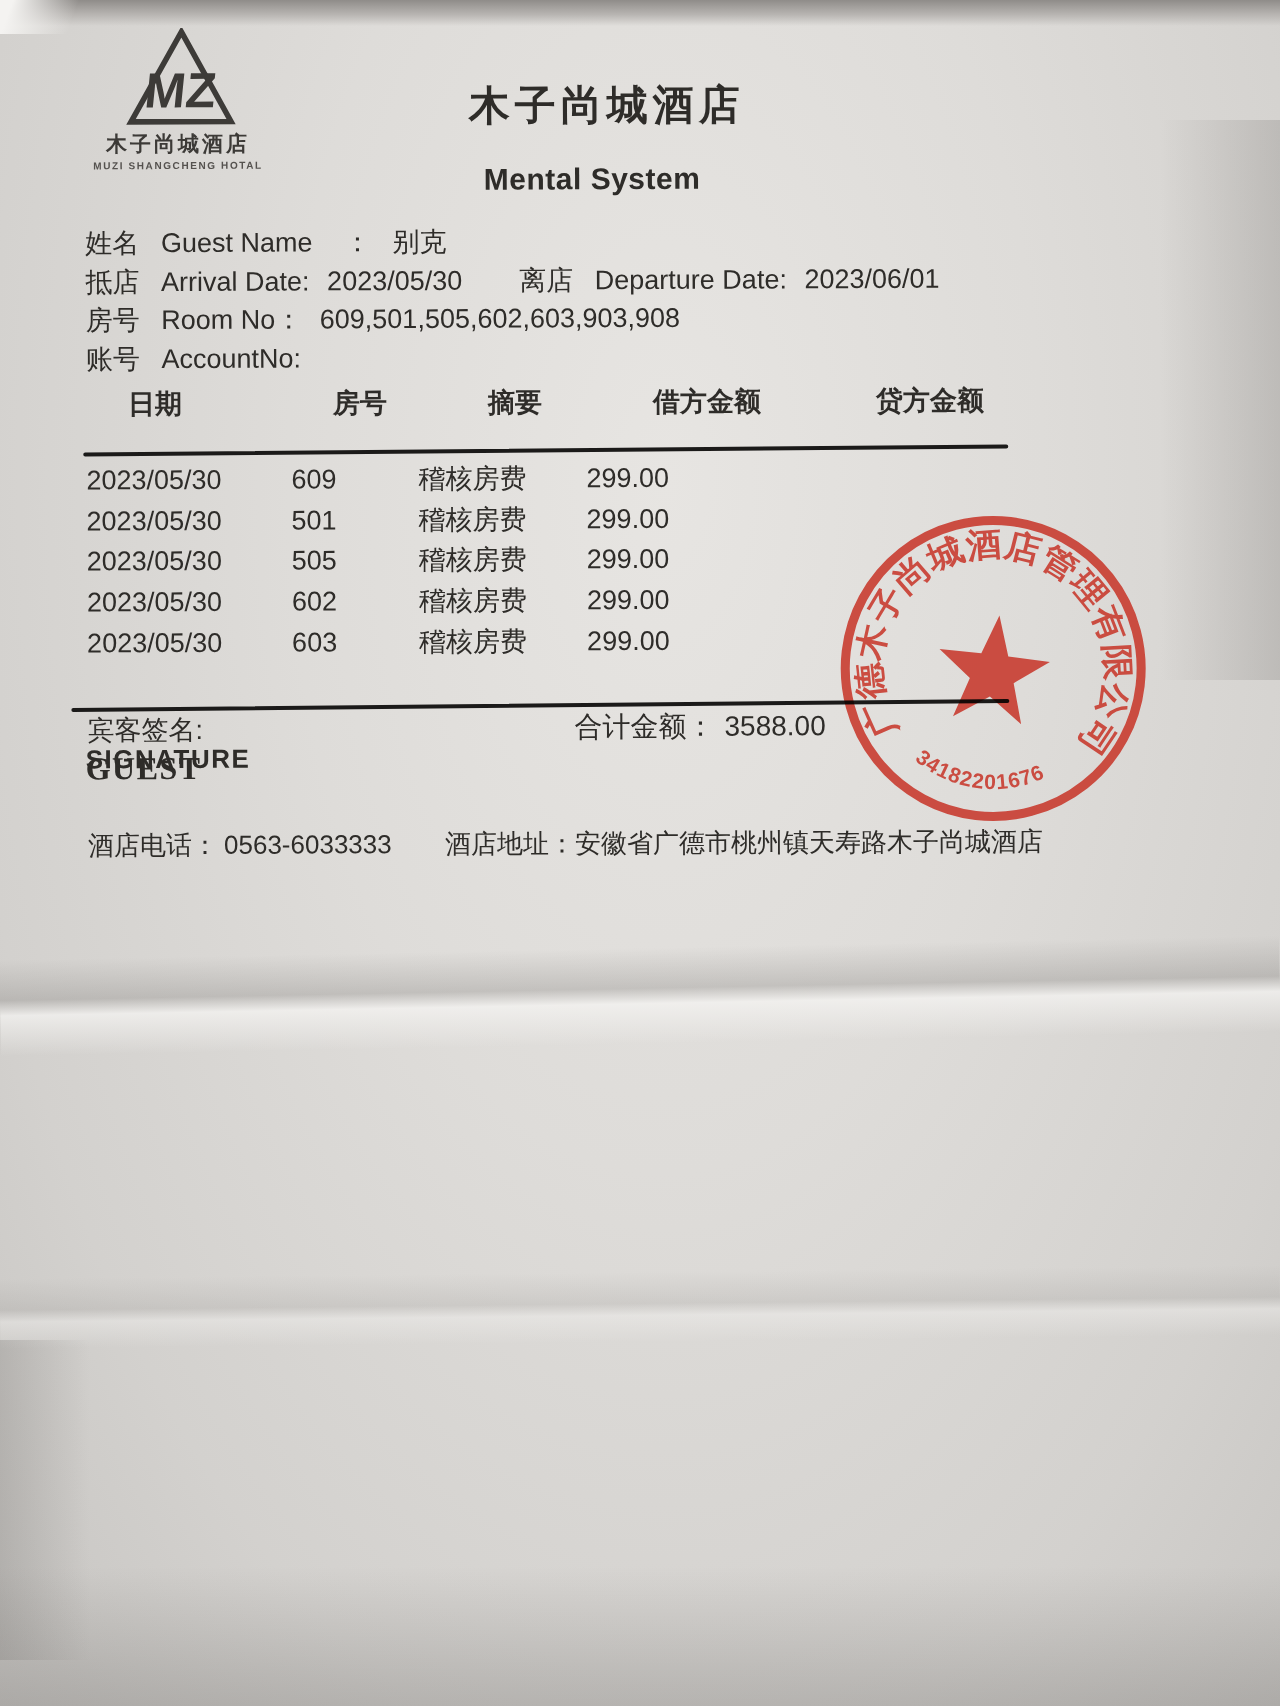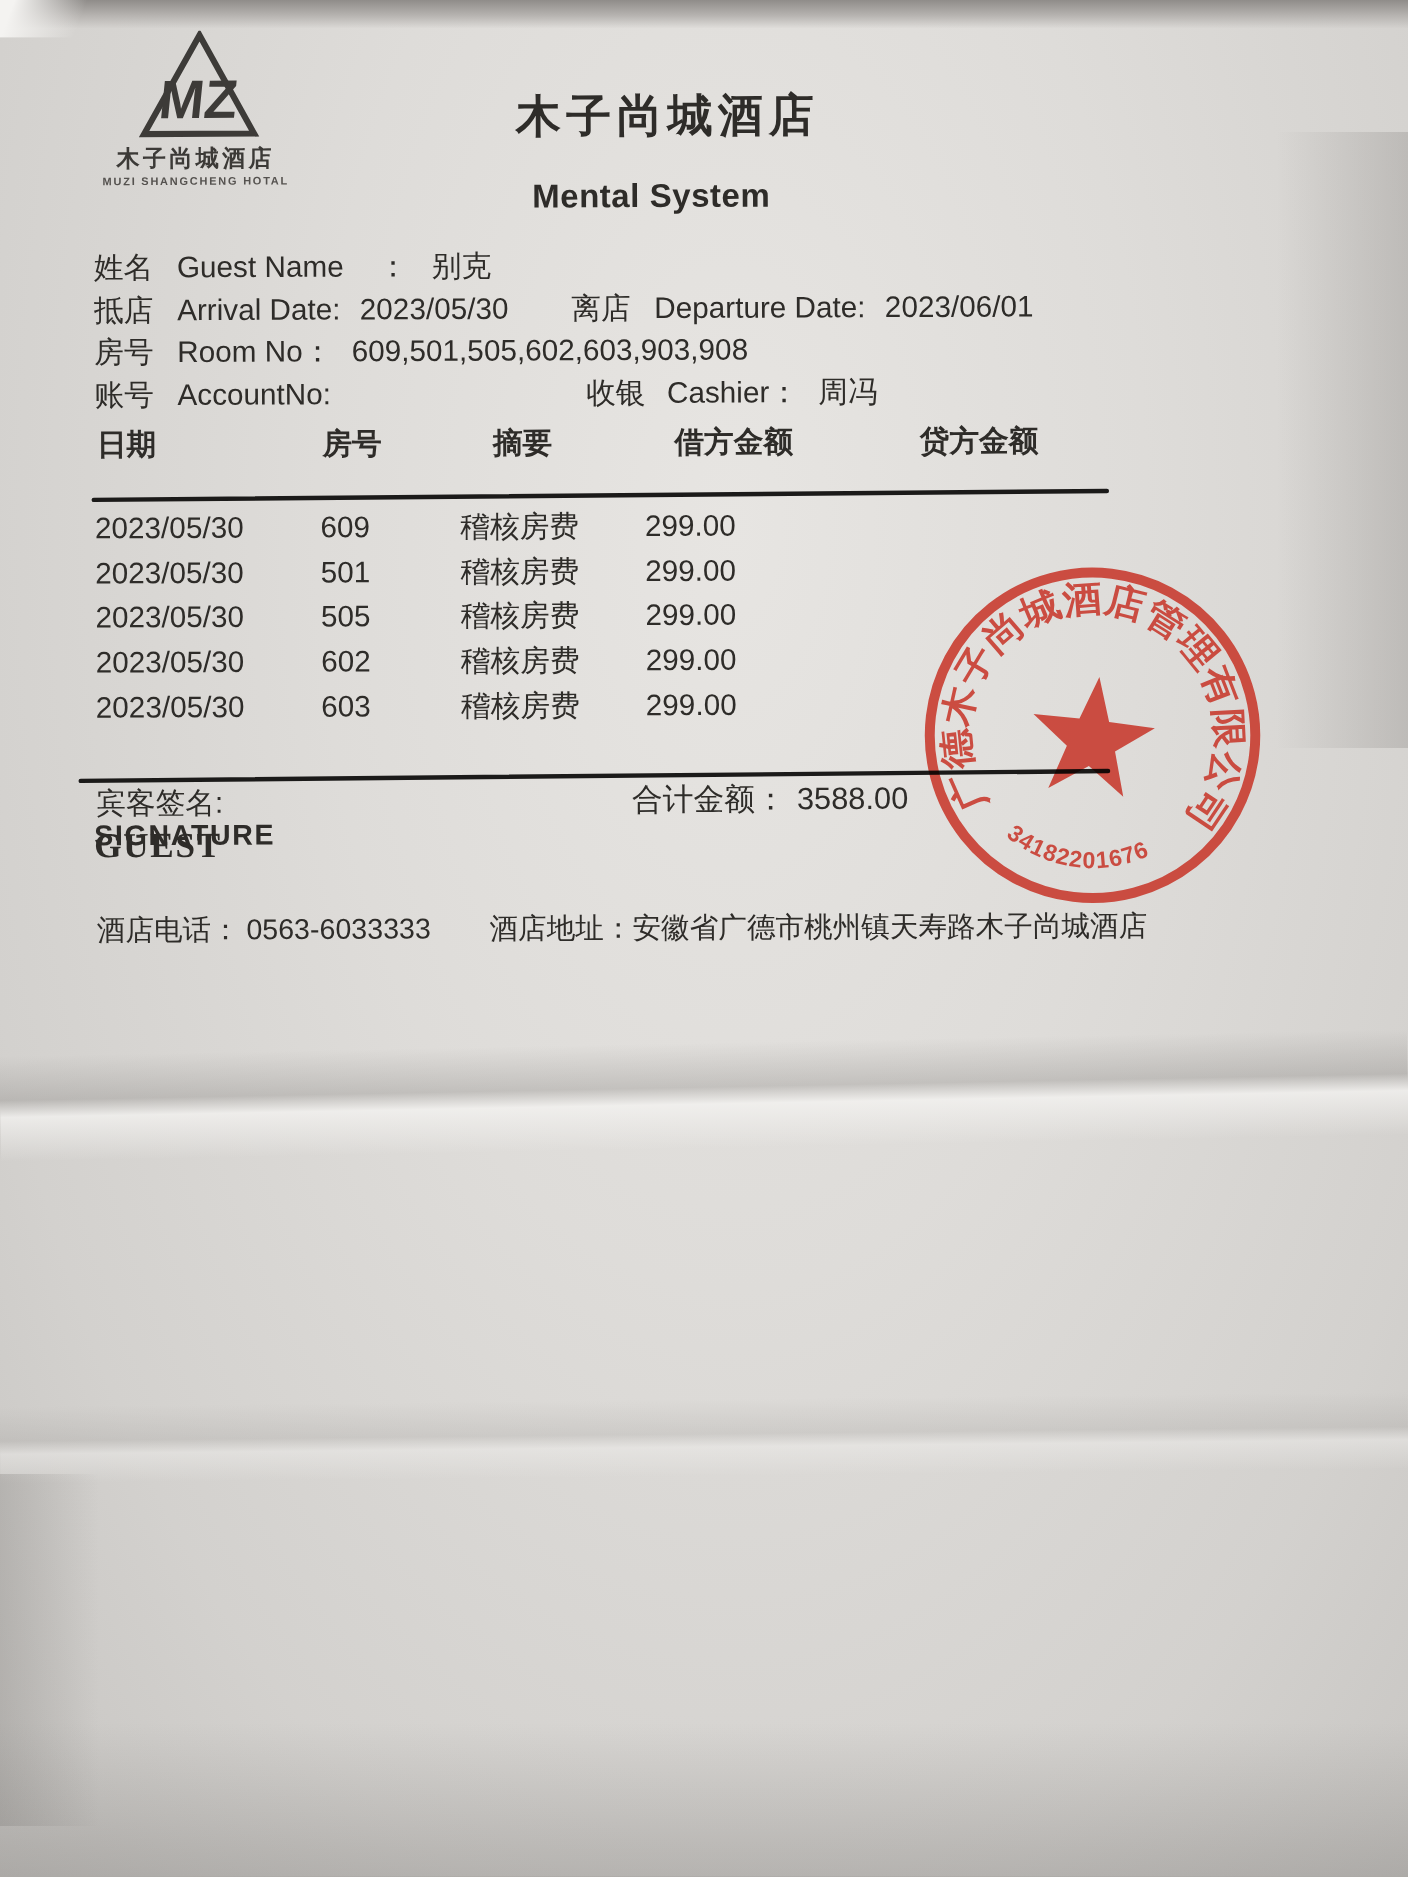--- a/index.html
+++ b/index.html
@@ -50,21 +50,21 @@
   .iline{position:relative;height:38.5px;line-height:38.5px;white-space:nowrap;}
   .iline .cn{margin-right:14px;}
   .iline .en{margin-right:10px;}
   .iline .sep{margin:0 14px;}
   .iline .gap{display:inline-block;width:42px;}
   .iline .cashier{position:absolute;left:447px;top:0;}
   .iline .cashier .cn{margin-right:12px;}
 
   
   .thead{position:absolute;left:88px;top:384px;width:920px;height:38px;font-size:27px;font-weight:600;}
-  .thead span{position:absolute;top:0;white-space:nowrap;}
+  .thead span{position:absolute;top:0;white-space:nowrap;margin-left:40px;}
   .h-date{left:2px;}  .h-room{left:207px;}  .h-sum{left:362px;}
   .h-debit{left:527px;} .h-credit{left:750px;}
 
   .rule{position:absolute;background:#1b1a19;border-radius:2px;}
   .rule.r1{left:85px;top:448px;width:925px;height:3.5px;transform:rotate(-0.25deg);}
   .rule.r2{left:72px;top:703px;width:938px;height:3.5px;transform:rotate(-0.3deg);}
 
   .tbody{position:absolute;left:88px;top:456px;width:920px;font-size:27px;}
   .trow{position:absolute;left:0;height:40px;width:100%;line-height:40px;white-space:nowrap;}
   .trow span{position:absolute;top:0;}
@@ -135,25 +135,20 @@
         <span class="val">2023/06/01</span>
       </div>
       <div class="iline">
         <span class="cn">房号</span>
         <span class="en">Room No：</span>
         <span class="val">609,501,505,602,603,903,908</span>
       </div>
       <div class="iline">
         <span class="cn">账号</span>
         <span class="en">AccountNo:</span>
-        <span class="cashier">
-          <span class="cn">收银</span>
-          <span class="en">Cashier：</span>
-          <span class="val">周冯</span>
-        </span>
       </div>
     </div>
 
     <div class="thead">
       <span class="h-date">日期</span>
       <span class="h-room">房号</span>
       <span class="h-sum">摘要</span>
       <span class="h-debit">借方金额</span>
       <span class="h-credit">贷方金额</span>
     </div>

